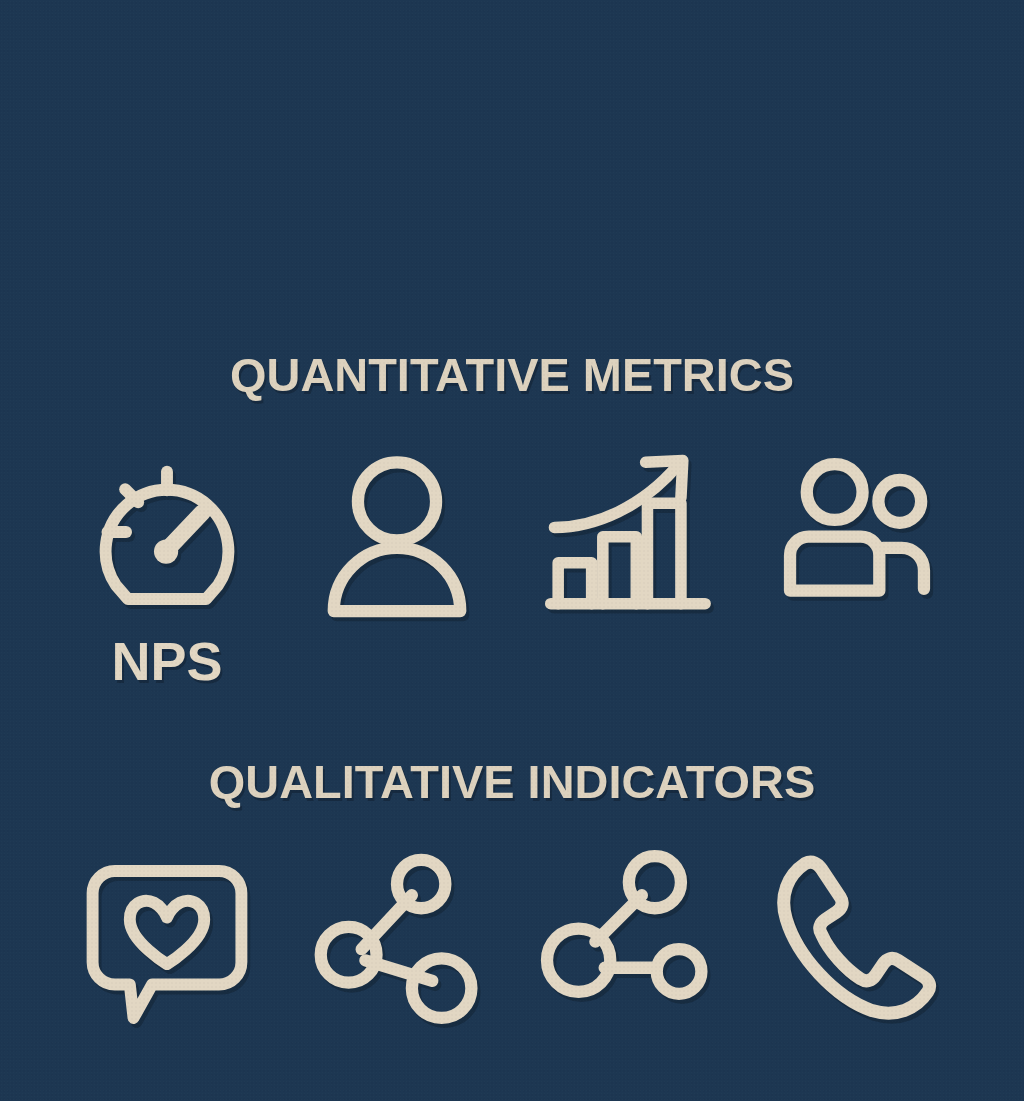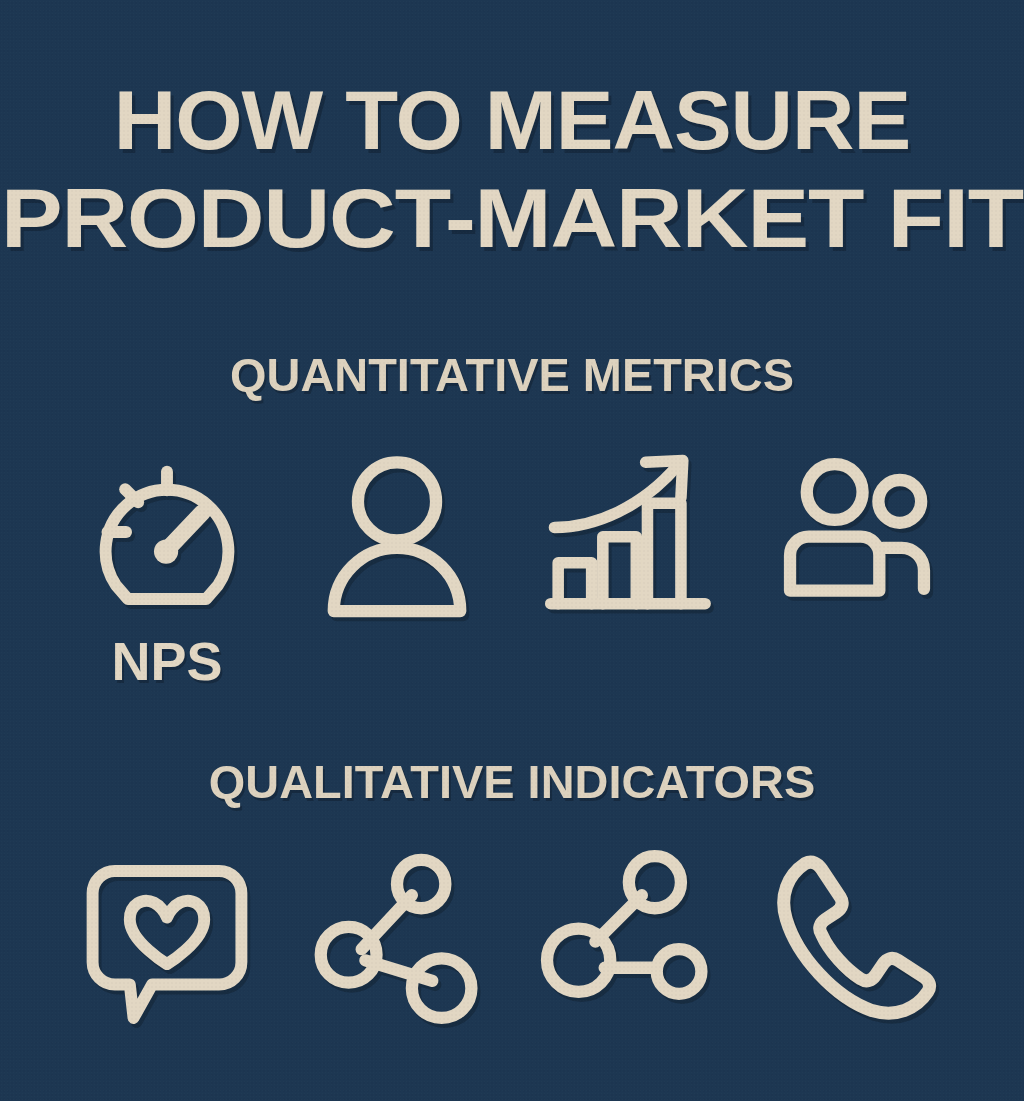--- a/index.html
+++ b/index.html
@@ -110,24 +110,20 @@
     font-size:54px;
     letter-spacing:0px;
     text-shadow:2px 3px 0 rgba(0,0,0,.22);
   }
 </style>
 </head>
 <body>
 
 <div id="poster">
 
-  <div class="title-block">
-    <div class="title-line title-line-1">HOW TO MEASURE</div>
-    <div class="title-line title-line-2">PRODUCT-MARKET FIT</div>
-  </div>
 
   <div class="section-heading" id="heading-quant">QUANTITATIVE METRICS</div>
 
   <div class="icon-row" id="row-quant">
 
     <div class="icon-cell">
       <div class="icon-art">
         <svg width="186" height="186" viewBox="0 0 100 100" fill="none" stroke="#e2d7c3" stroke-width="6.4" stroke-linecap="round" stroke-linejoin="round">
 
           <path d="M22.5 78 A33 33 0 1 1 77.5 78 L71 85.5 L29 85.5 Z"></path>

